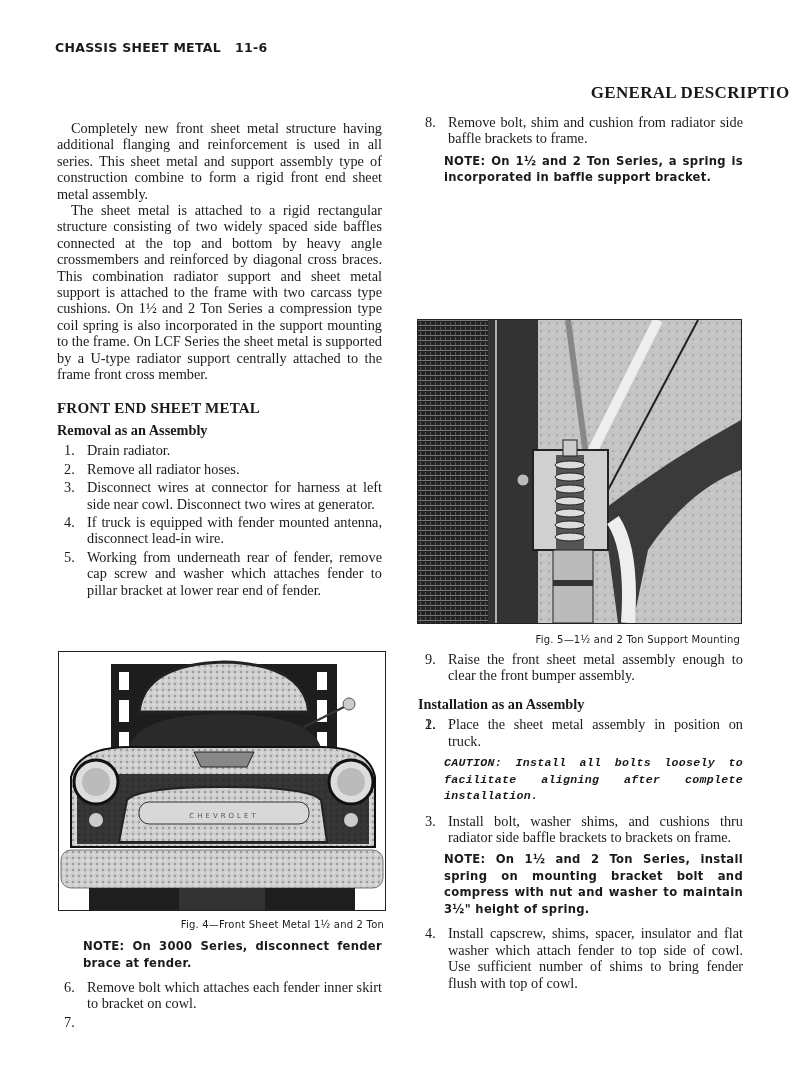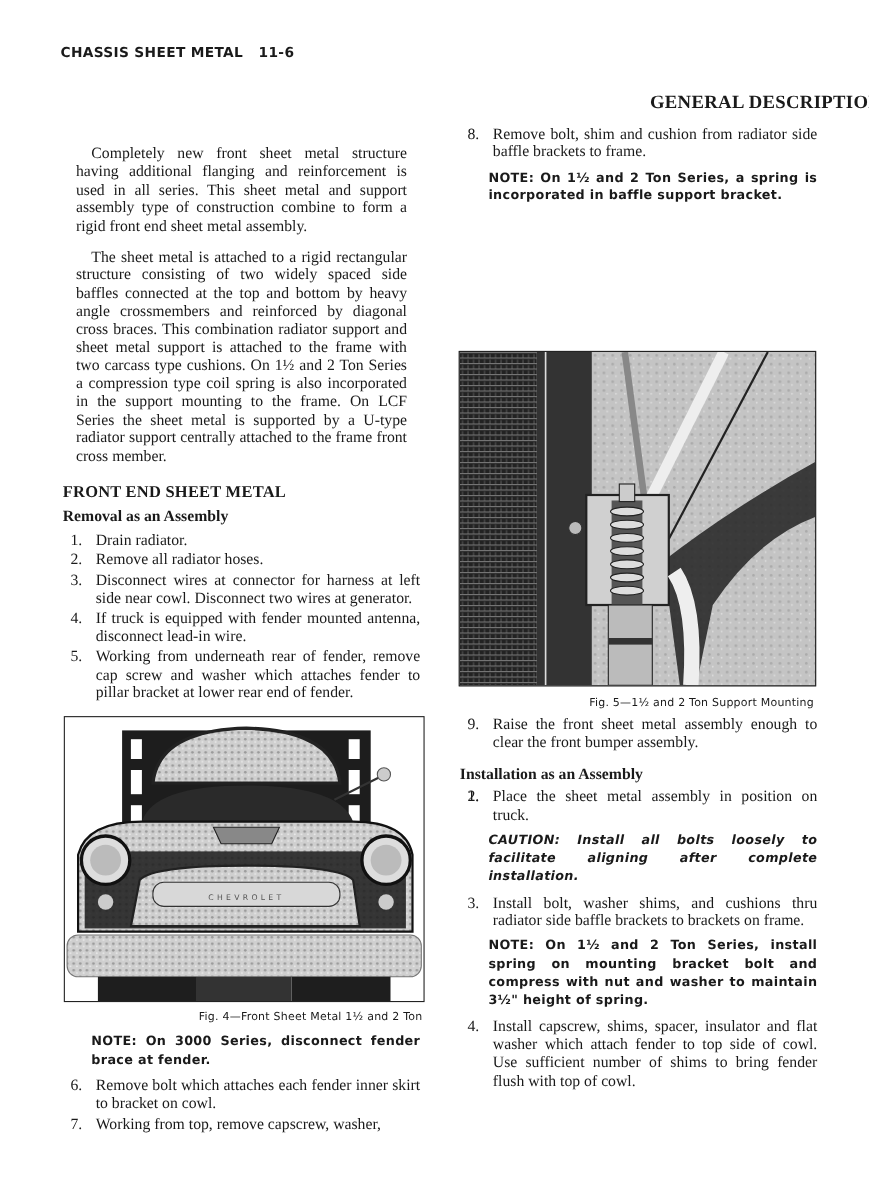--- a/index.html
+++ b/index.html
@@ -7,30 +7,30 @@
 
   #running-header { position: absolute; left: 55px; top: 40px; font-family: "DejaVu Sans", sans-serif; font-weight: bold; font-size: 12.5px; letter-spacing: 0.3px; }
   #running-header .pg { margin-left: 14px; margin-top: 23px; }
 
   #page-title { position: absolute; left: 12px; width: 790px; top: 83px; text-align: right; font-family: "Liberation Serif", serif; font-weight: bold; font-size: 17px; letter-spacing: 0.3px; }
 
   .col { position: absolute; font-family: "Liberation Serif", serif; font-size: 14.3px; line-height: 16.4px; }
   #col-left { left: 57px; top: 120px; width: 325px; }
   #col-right { left: 418px; top: 114px; width: 325px; }
 
-  p.body { margin: 12px; text-align: justify; text-indent: 14px; }
+  p.body { margin: 0; text-align: justify; text-indent: 14px; }
   h2.section { font-family: "Liberation Serif", serif; font-size: 15px; font-weight: bold; margin: 17px 0 6px 0; letter-spacing: 0.2px; }
   h3.sub { font-family: "Liberation Serif", serif; font-size: 14.3px; font-weight: bold; margin: 0 0 4px 0; }
 
   ol.steps { list-style: none; margin: 0; padding: 0; }
   ol.steps li { position: relative; padding-left: 30px; text-align: justify; margin-bottom: 2px; }
   ol.steps li .num { position: absolute; left: 7px; top: 0; }
 
   .note { font-family: "DejaVu Sans", sans-serif; font-weight: bold; font-size: 11.6px; line-height: 16.5px; letter-spacing: 0.3px; margin: 6px 0 8px 26px; text-align: justify; }
-  .note.caution { font-style: italic; }
+  .note.caution { font-style: italic; font-family: Liberation Mono, monospace; }
 
   .figure { position: absolute; border: 1.5px solid #222; background: #fff; overflow: hidden; }
   #fig4 { left: 58px; top: 651px; width: 326px; height: 258px; }
   #fig5 { left: 417px; top: 319px; width: 323px; height: 303px; background: #999; }
 
   .caption { position: absolute; font-family: "DejaVu Sans", sans-serif; font-weight: normal; font-size: 10px; letter-spacing: 0.2px; text-align: right; }
   #fig4-caption { left: 58px; width: 326px; top: 919px; }
   #fig5-caption { left: 417px; width: 323px; top: 634px; }
 
   
@@ -115,21 +115,21 @@
     <rect x="206" y="236" width="90" height="22" fill="#1e1e1e"></rect>
     <rect x="120" y="236" width="86" height="22" fill="#333"></rect>
   </svg>
 </div>
 <div id="fig4-caption" class="caption">Fig. 4—Front Sheet Metal 1½ and 2 Ton</div>
 
 <div id="col-left-lower">
   <div class="note">NOTE: On 3000 Series, disconnect fender brace at fender.</div>
   <ol class="steps">
     <li><span class="num">6.</span><span>Remove bolt which attaches each fender inner skirt to bracket on cowl.</span></li>
-    <li style="height:16px; overflow:hidden;"><span class="num">7.</span><span id="step7-first">Working from top, remove capscrew, washer,</span></li>
+    <li style="height:16px; overflow:hidden;"><span class="num">7.</span></li>
   </ol>
 </div>
 
 <div id="col-right" class="col">
   <ol class="steps">
     <li><span class="num">8.</span><span>Remove bolt, shim and cushion from radiator side baffle brackets to frame.</span></li>
   </ol>
   <div class="note">NOTE: On 1½ and 2 Ton Series, a spring is incorporated in baffle support bracket.</div>
 </div>
 

